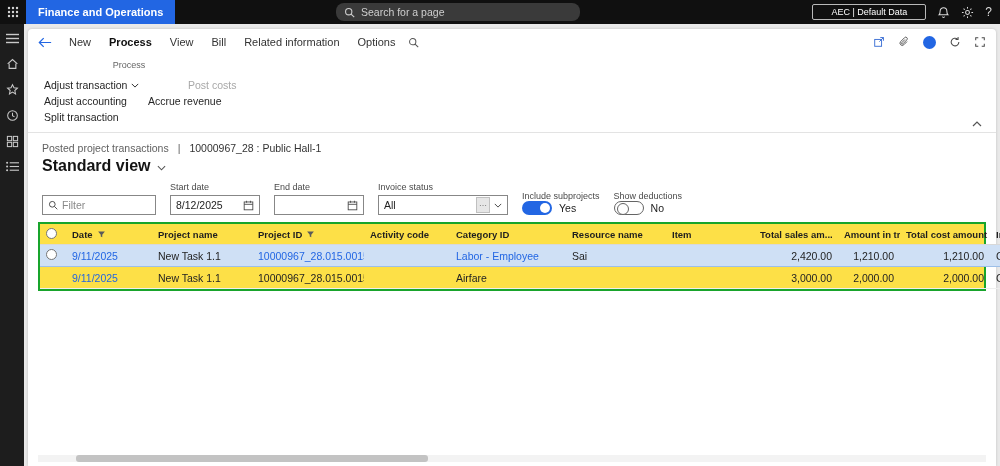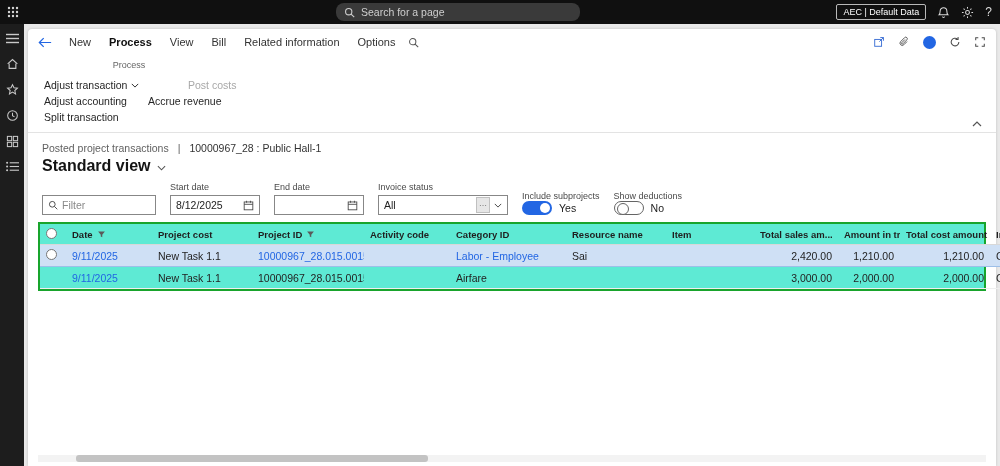--- a/index.html
+++ b/index.html
@@ -5,21 +5,21 @@
   * { box-sizing: border-box; }
   body { margin:0; font-family:"Liberation Sans", sans-serif; background:#cfcfcf; }
   .screen { position:relative; width:1000px; height:466px; background:#e9e9e9; overflow:hidden; }
 
   
   .topbar { position:absolute; top:0; left:0; width:100%; height:24px; background:#101010; display:flex; align-items:center; color:#fff; z-index:5; }
   .waffle-btn { width:26px; height:24px; display:flex; align-items:center; justify-content:center; color:#d6d6d6; cursor:pointer; }
   .app-title { background:#2266e3; height:24px; display:flex; align-items:center; padding:0 12px; font-size:11px; font-weight:bold; cursor:pointer; }
   .top-search { position:absolute; left:336px; top:3px; width:244px; height:18px; background:#3a3a3a; border-radius:8px; display:flex; align-items:center; gap:6px; padding:0 8px; color:#cfcfcf; font-size:10.5px; cursor:text; }
   .top-right { position:absolute; right:8px; top:0; height:24px; display:flex; align-items:center; gap:11px; }
-  .env-badge { border:1px solid #b9b9b9; color:#fff; font-size:9px; padding:2px 6px; border-radius:2px; cursor:pointer; white-space:nowrap; }
+  .env-badge { border:1px solid #b9b9b9; color:#fff; font-size:9px; padding:2px 18px; border-radius:2px; cursor:pointer; white-space:nowrap; }
   .top-icon { color:#dcdcdc; display:flex; align-items:center; cursor:pointer; font-size:12px; }
 
   
   .sidebar { position:absolute; left:0; top:24px; width:24px; height:442px; background:#1d1d1d; display:flex; flex-direction:column; align-items:center; padding-top:9px; gap:13px; z-index:4; }
   .side-icon { color:#c9c9c9; display:flex; cursor:pointer; }
 
   
   .card { position:absolute; left:28px; top:29px; width:968px; height:437px; background:#fff; border-radius:4px 4px 0 0; box-shadow:0 0 3px rgba(0,0,0,.18); }
 
   
@@ -60,21 +60,21 @@
   .spacer { flex:1; }
   .toggle-field { display:flex; flex-direction:column; }
   .toggle-line { display:flex; align-items:center; gap:7px; font-size:10.5px; color:#222; }
   .toggle { width:30px; height:14px; border-radius:8px; position:relative; cursor:pointer; flex:none; }
   .toggle.on { background:#2266e3; }
   .toggle.on::after { content:""; position:absolute; right:2px; top:2px; width:10px; height:10px; border-radius:50%; background:#fff; }
   .toggle.off { background:#fff; border:1px solid #646464; }
   .toggle.off::after { content:""; position:absolute; left:2px; top:1px; width:10px; height:10px; border-radius:50%; border:1px solid #646464; background:#fff; }
 
   
-  .grid-annotation { border:2px solid #18a42c; margin-top:2px; background:#5eead4; }
+  .grid-annotation { border:2px solid #18a42c; margin-top:2px; background:#fde047; }
   table { width:100%; border-collapse:collapse; table-layout:fixed; }
   th { font-size:9.5px; font-weight:bold; color:#1f1f1f; text-align:left; padding:4px 6px 3px; border-bottom:1px solid #d8d8d8; white-space:nowrap; overflow:hidden; }
   td { font-size:10.5px; color:#232323; padding:4px 6px; border-bottom:1px solid #efefef; white-space:nowrap; overflow:hidden; }
   th.num, td.num { text-align:right; }
   tr.selected td { background:#cfe0f5; border-top:1px solid #9dbfe8; border-bottom:1px solid #9dbfe8; }
   .link { color:#2266e3; cursor:pointer; }
   .radio { width:11px; height:11px; border:1px solid #767676; border-radius:50%; background:#fff; display:inline-block; cursor:pointer; }
   .hdr-flex { display:flex; align-items:center; gap:4px; }
   .funnel { color:#5a5a5a; display:flex; flex:none; cursor:pointer; }
 
@@ -100,20 +100,21 @@
               <circle cx="2" cy="6" r="1.2"></circle>
               <circle cx="6" cy="6" r="1.2"></circle>
               <circle cx="10" cy="6" r="1.2"></circle>
               <circle cx="2" cy="10" r="1.2"></circle>
               <circle cx="6" cy="10" r="1.2"></circle>
               <circle cx="10" cy="10" r="1.2"></circle>
             </g>
           </svg>
       </span>
     </div>
+    <div class="app-title">Finance and Operations</div>
     <div class="top-search">
       <span>
         <svg width="11" height="11" viewBox="0 0 14 14">
             <circle cx="6" cy="6" r="4" fill="none" stroke="currentColor" stroke-width="1.4"></circle>
             <line x1="9" y1="9" x2="13" y2="13" stroke="currentColor" stroke-width="1.4"></line>
           </svg>
       </span>
       <span>Search for a page</span>
     </div>
     <div class="top-right">
@@ -410,21 +411,21 @@
               <th>
                 <span class="hdr-flex">
                   <span>Date</span>
                   <span class="funnel">
                     <svg width="9" height="9" viewBox="0 0 12 12">
                         <path d="M1.5 2h9L7 6.3v3.4l-2-1V6.3z" fill="currentColor"></path>
                       </svg>
                   </span>
                 </span>
               </th>
-              <th>Project cost</th>
+              <th>Project name</th>
               <th>
                 <span class="hdr-flex">
                   <span>Project ID</span>
                   <span class="funnel">
                     <svg width="9" height="9" viewBox="0 0 12 12">
                         <path d="M1.5 2h9L7 6.3v3.4l-2-1V6.3z" fill="currentColor"></path>
                       </svg>
                   </span>
                 </span>
               </th>

